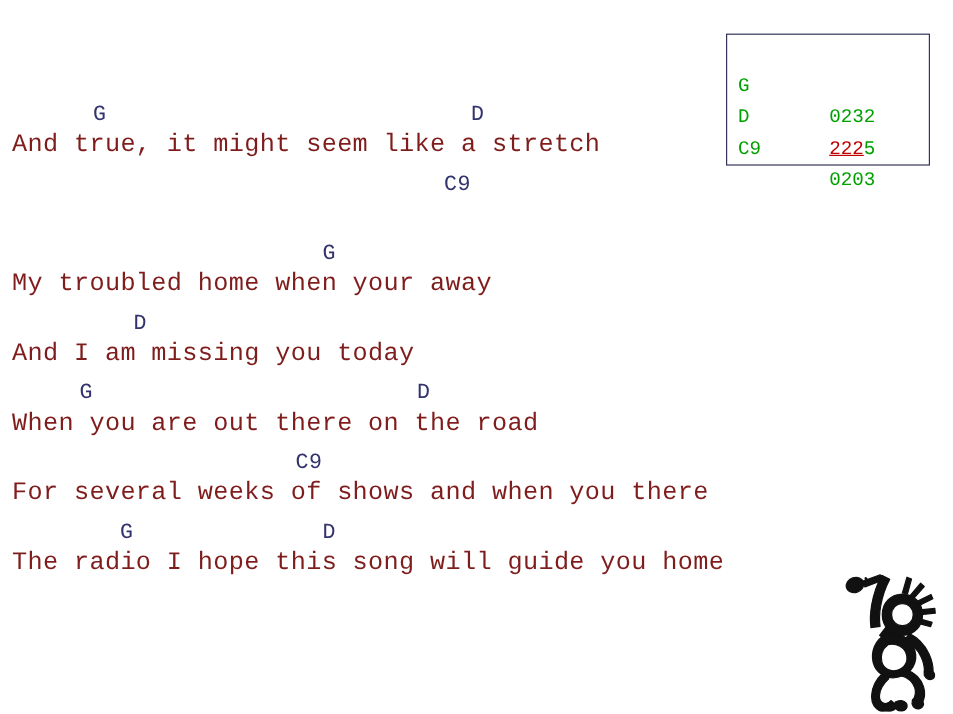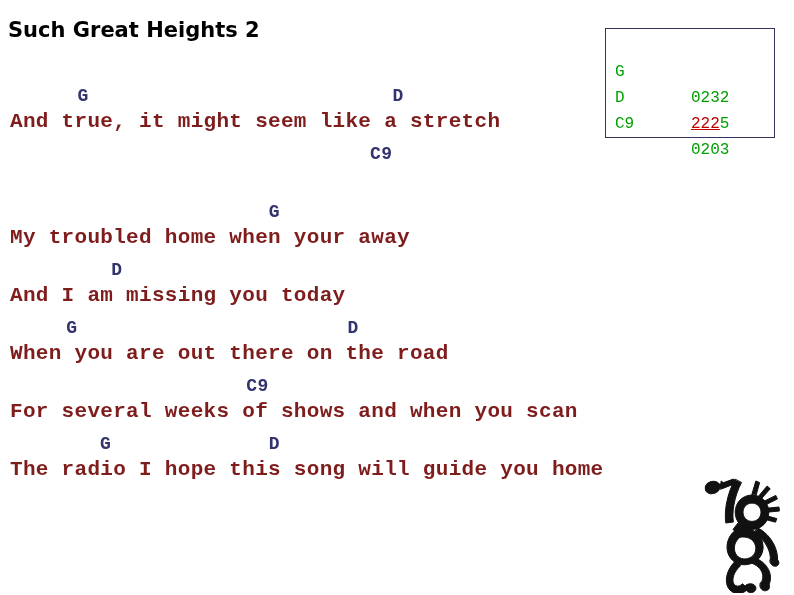--- a/index.html
+++ b/index.html
@@ -78,21 +78,20 @@
   #lyrics {
     position: absolute;
     left: 0px;
     top: 84px;
     width: 794px;
   }
   .verse-line {
     position: relative;
     height: 58px;
     width: 794px;
-    font-weight: bold;
   }
   .chord-line {
     position: absolute;
     left: 10px;
     top: 0px;
     height: 24px;
     font-family: "Liberation Mono", "DejaVu Sans Mono", monospace;
     font-size: 18px;
     line-height: 24px;
     color: #33336e;
@@ -120,21 +119,20 @@
     width: 92px;
     height: 120px;
   }
   #dancer svg { display: block; }
 </style>
 </head>
 <body>
 
 <div id="slide">
 
-  <div id="song-title">Such Great Heights 2</div>
 
   <div id="chord-box">
 
     <div class="chord-row" style="top:4px;">
       <span class="ch-name">G</span>
       <span class="ch-frets"><span>0232</span></span>
     </div>
 
     <div class="chord-row" style="top:30px;">
       <span class="ch-name">D</span>
@@ -169,21 +167,21 @@
       <div class="lyric-line">And I am missing you today</div>
     </div>
 
     <div class="verse-line">
       <div class="chord-line">     G                        D</div>
       <div class="lyric-line">When you are out there on the road</div>
     </div>
 
     <div class="verse-line">
       <div class="chord-line">                     C9</div>
-      <div class="lyric-line">For several weeks of shows and when you scan</div>
+      <div class="lyric-line">For several weeks of shows and when you there</div>
     </div>
 
     <div class="verse-line">
       <div class="chord-line">        G              D</div>
       <div class="lyric-line">The radio I hope this song will guide you home</div>
     </div>
 
   </div>
 
   <div id="dancer">

